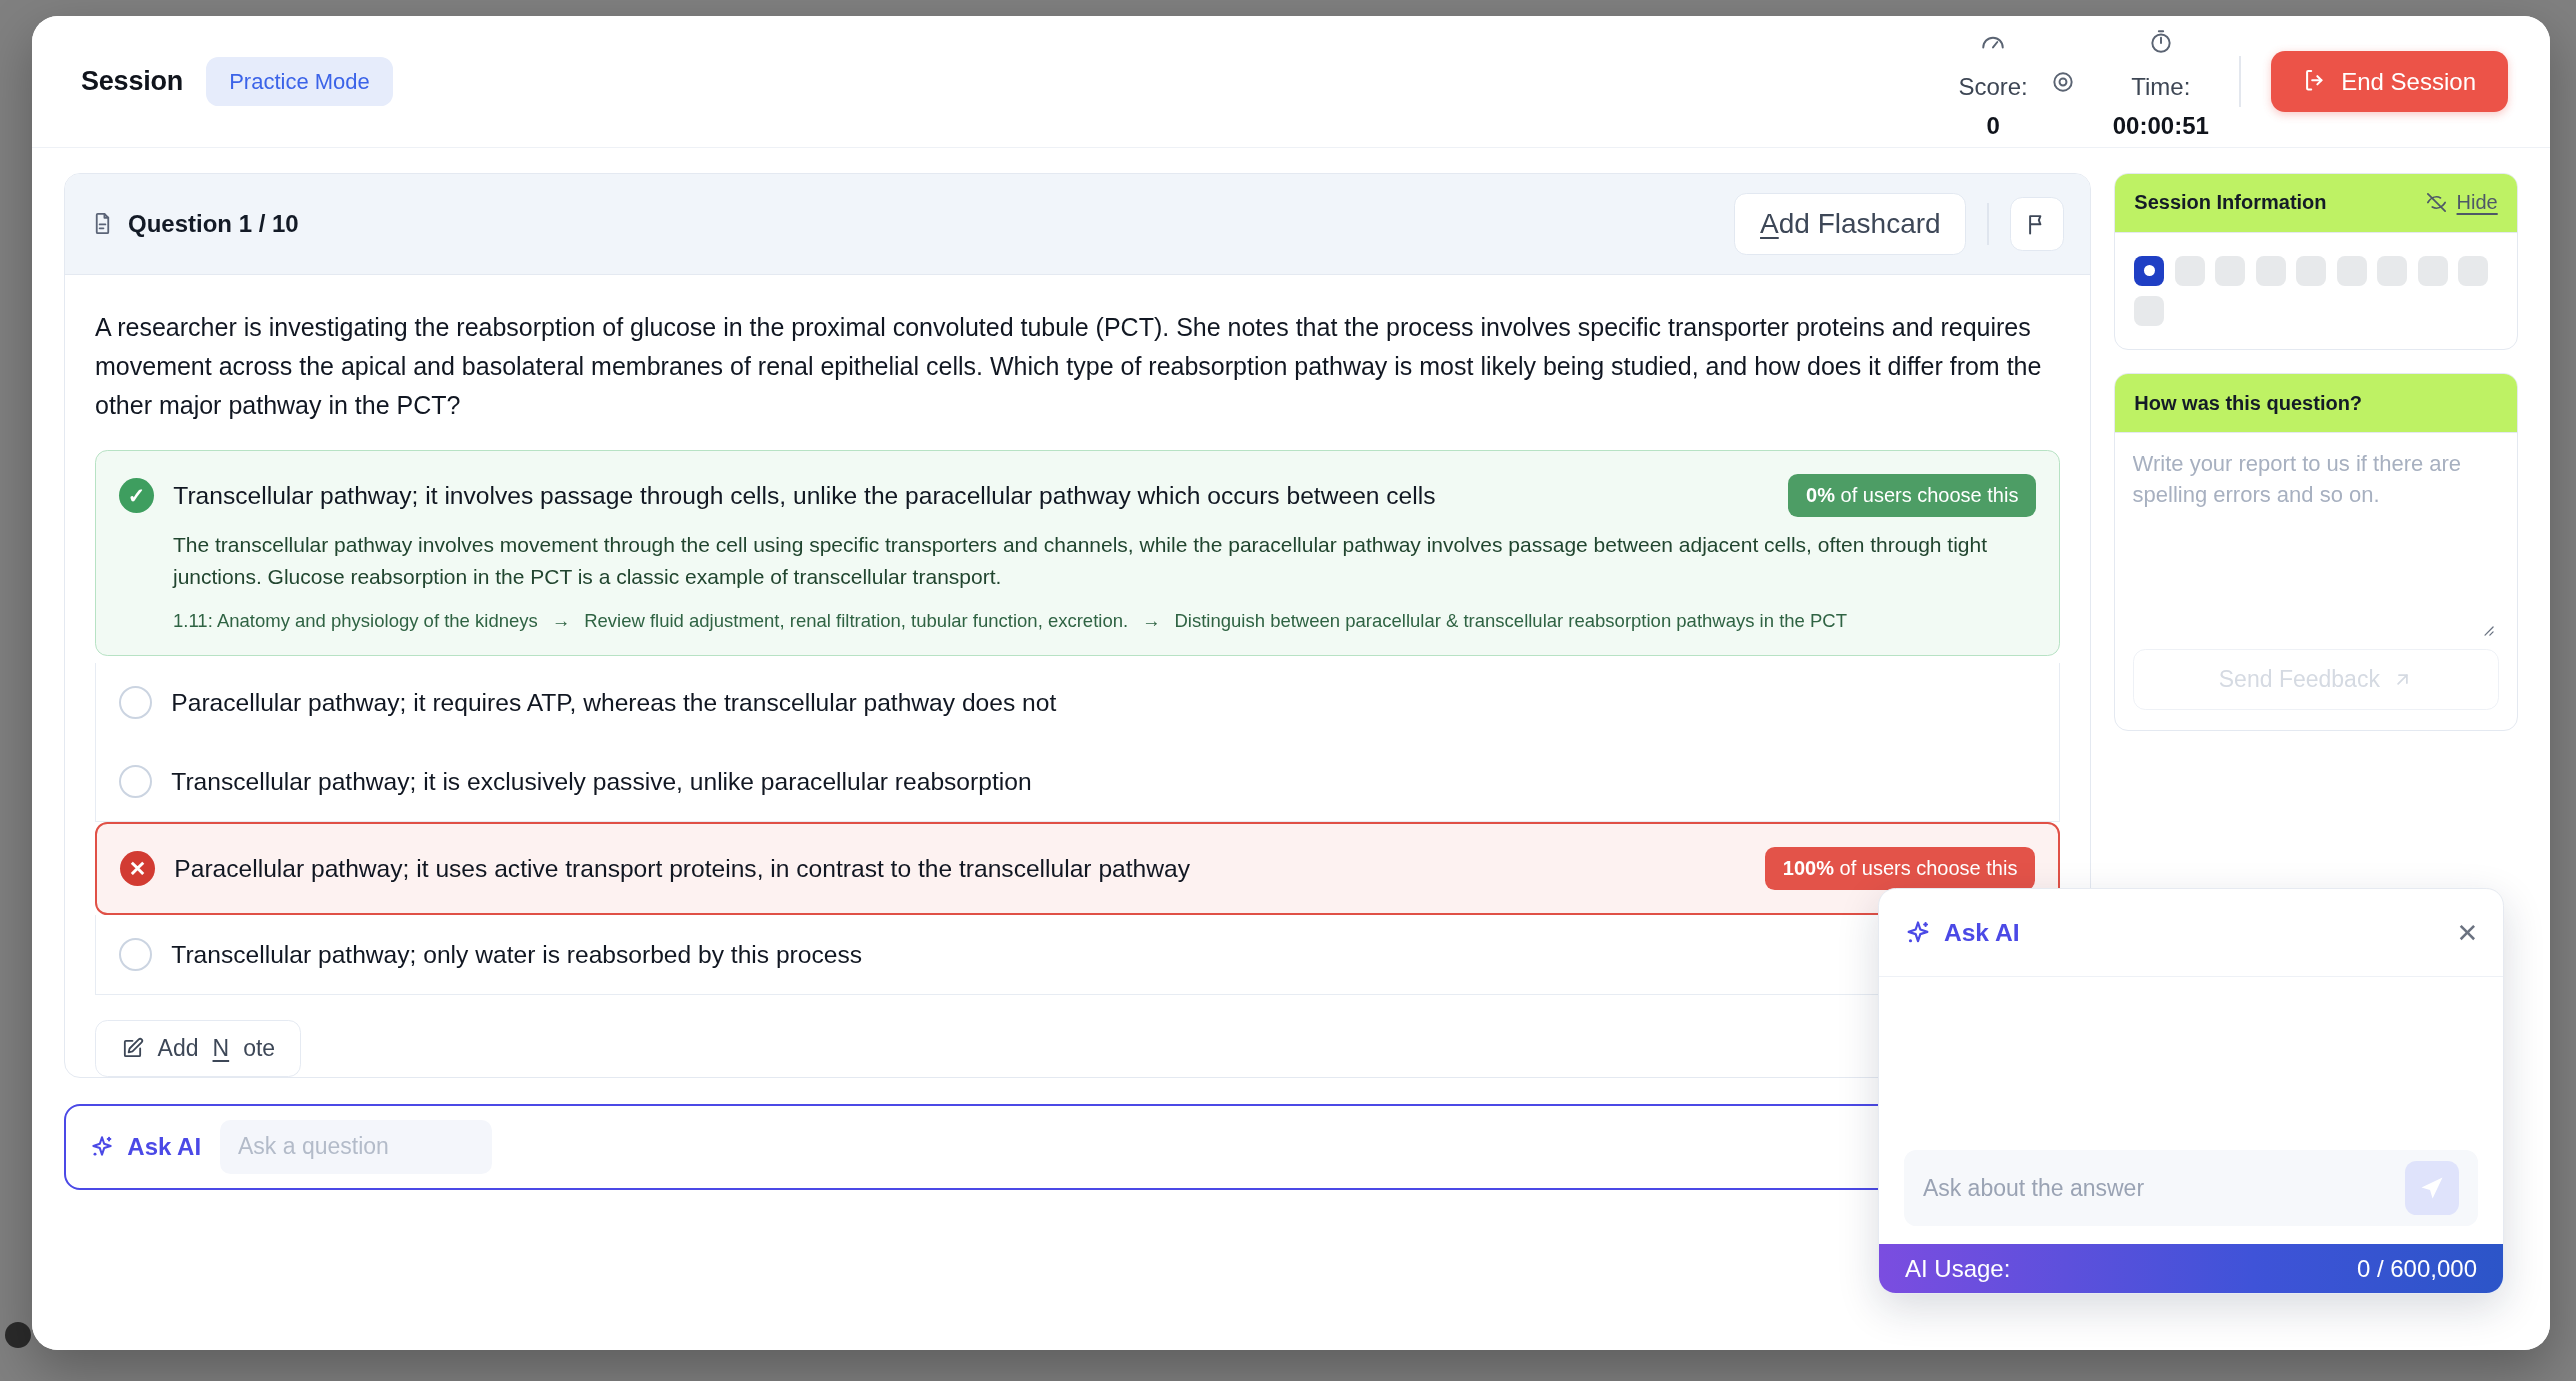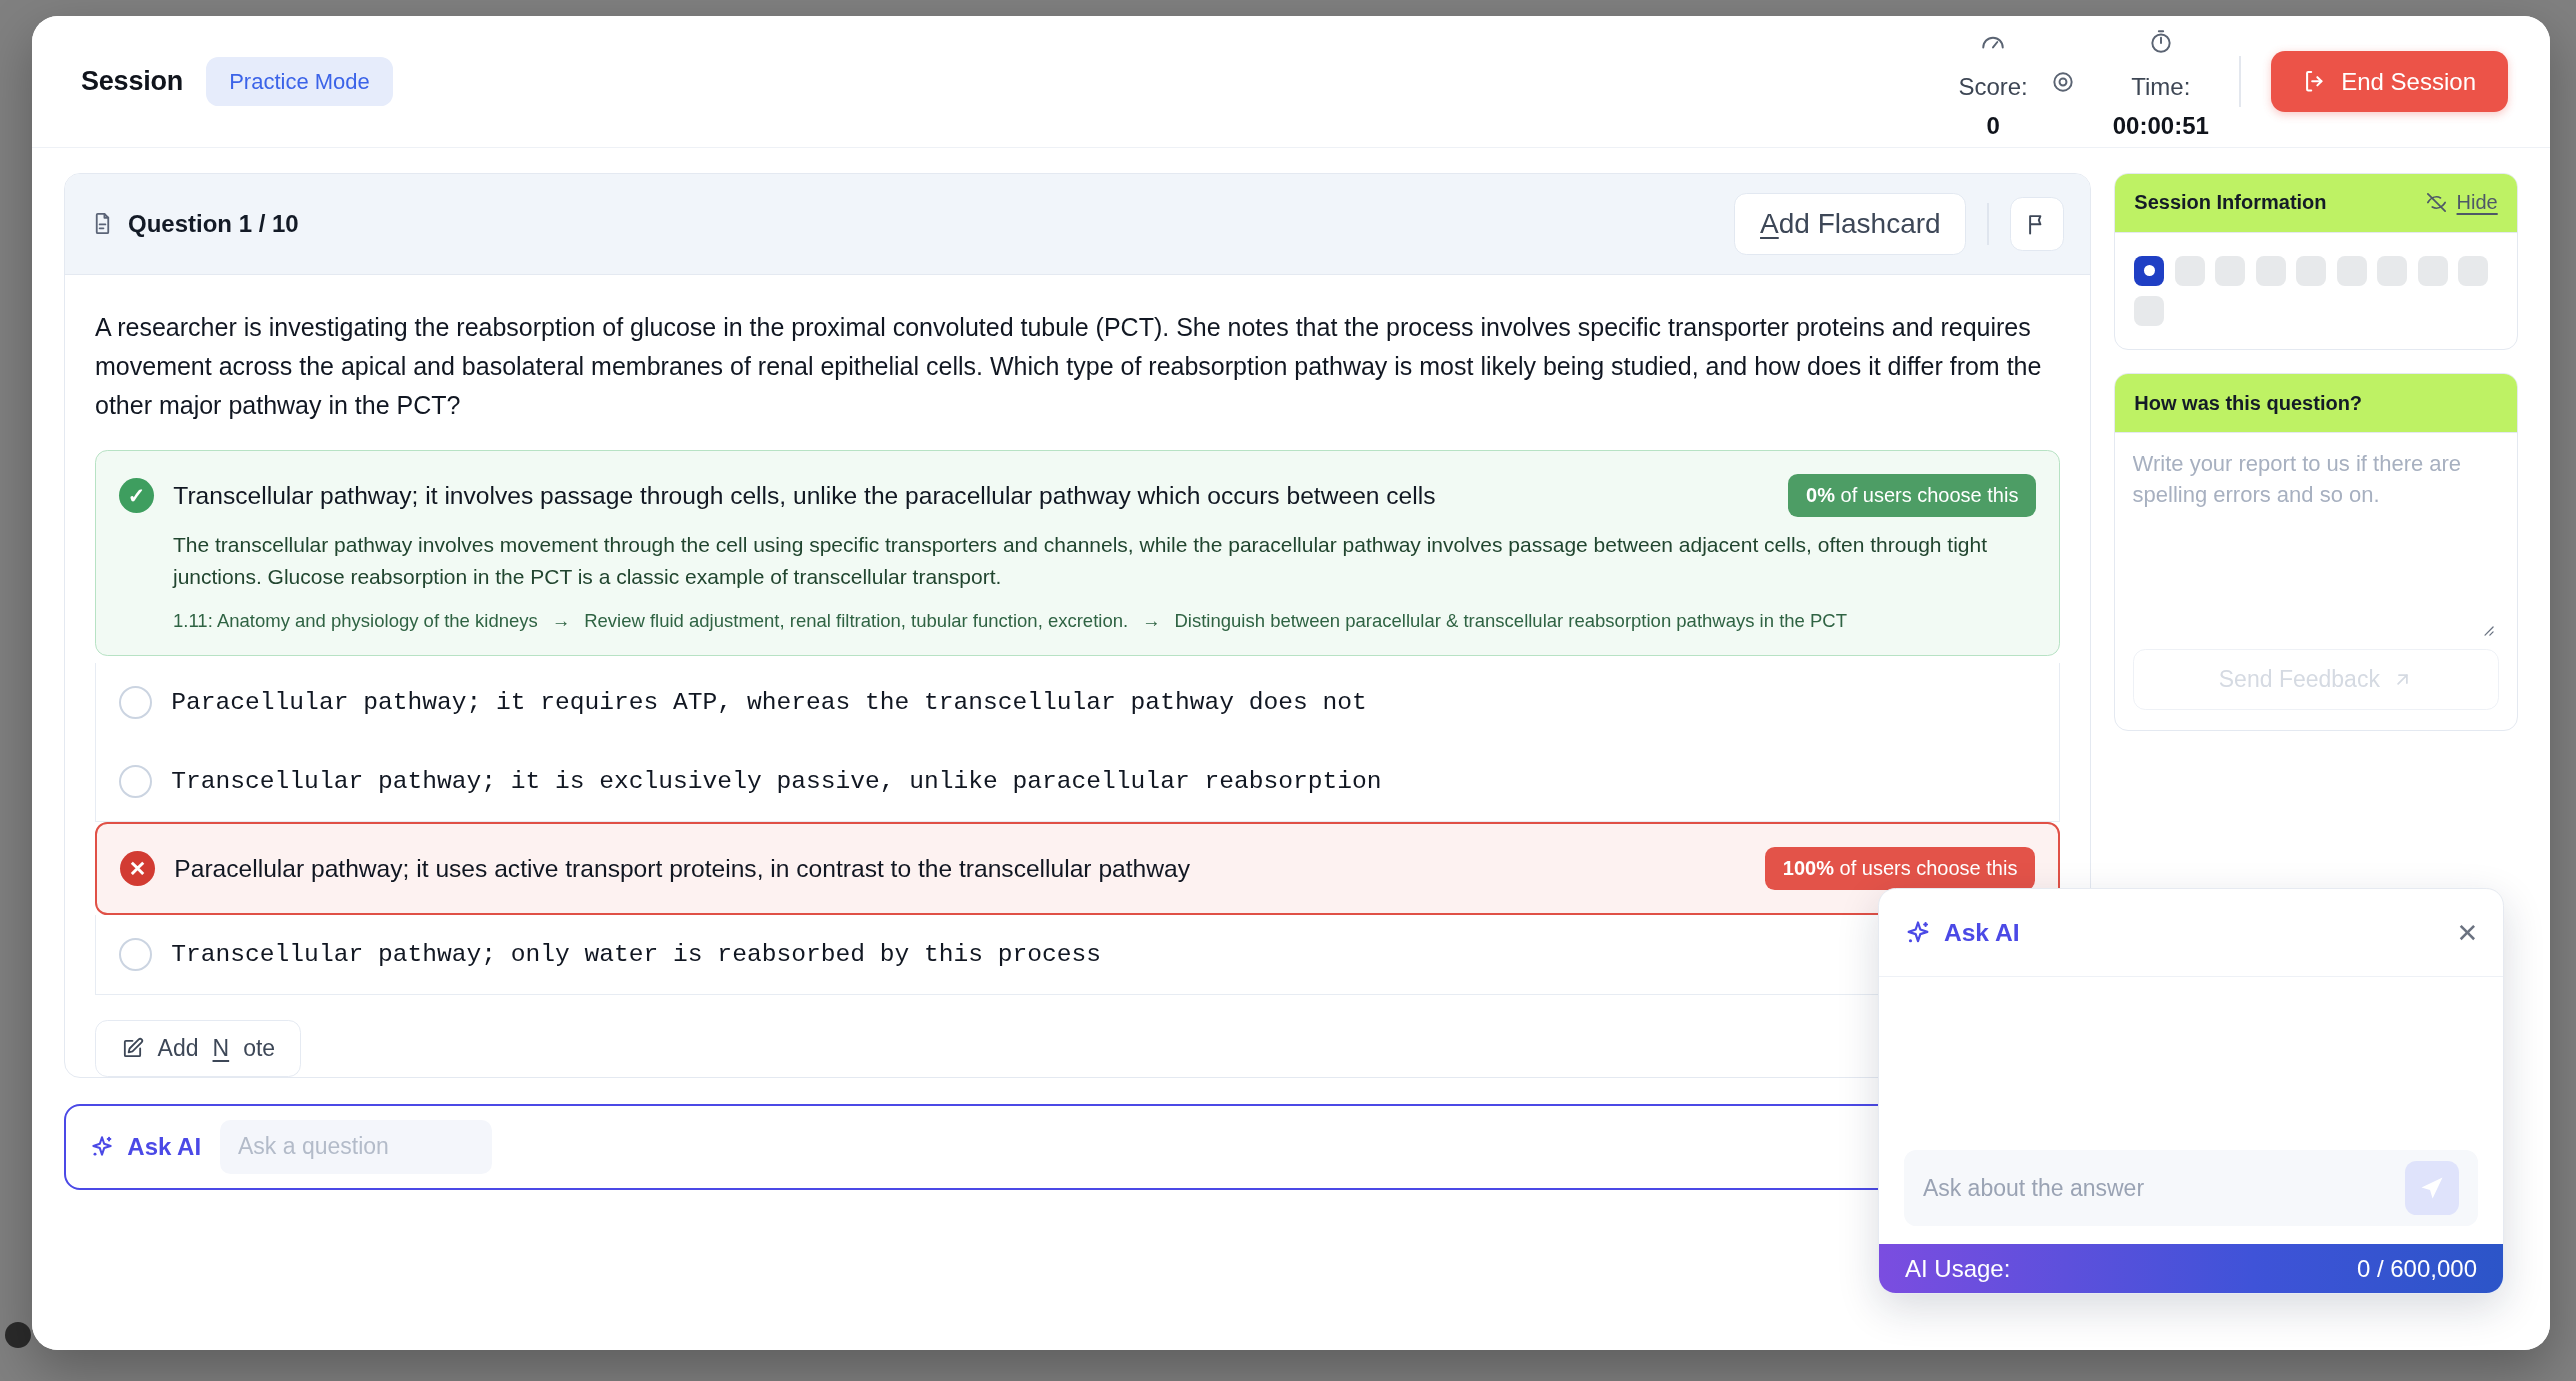--- a/index.html
+++ b/index.html
@@ -71,21 +71,21 @@
   .stat-value { font-size: 24px; font-weight: bold; color: #10141c; }
   .icon-btn-plain {
     display:flex; align-items:center; justify-content:center;
     width: 39px; height: 39px; color: #5b6473;
   }
   .hdr-sep {
     width: 1.8px; height: 51px; background: #e3e7ee;
     margin: 0 30px;
   }
   .end-session-btn {
-    display: flex; align-items: center; gap: 14px;
+    display: flex; gap: 14px;
     background: #ec5348; color: #fff;
     font-size: 24px; font-weight: 500;
     padding: 16.7px 32px; border-radius: 14px;
     border: none; cursor: pointer;
     box-shadow: 0 2.6px 8.8px rgba(236,83,72,0.3);
   }
 
   
   .body-area {
     position: relative;
@@ -143,21 +143,21 @@
     display: flex; align-items: flex-start;
     border: 1.8px solid #e7ecf3;
     border-radius: 12.3px;
     margin-bottom: 0;
     padding: 23px 23px;
     background: #fff;
     position: relative;
     cursor: pointer;
   }
   .option + .option { border-top: none; }
-  .option.plain { border-radius: 0; font-family: Liberation Mono, monospace; }
+  .option.plain { border-radius: 0; }
   .option.plain:first-of-type { }
   .opt-row { display: flex; align-items: center; width: 100%; gap: 19.3px; }
   .radio {
     flex: 0 0 auto;
     width: 33px; height: 33px; border-radius: 50%;
     border: 2.2px solid #cbd4e1; background: #fff;
   }
   .mark {
     flex: 0 0 auto;
     width: 35px; height: 35px; border-radius: 50%;

